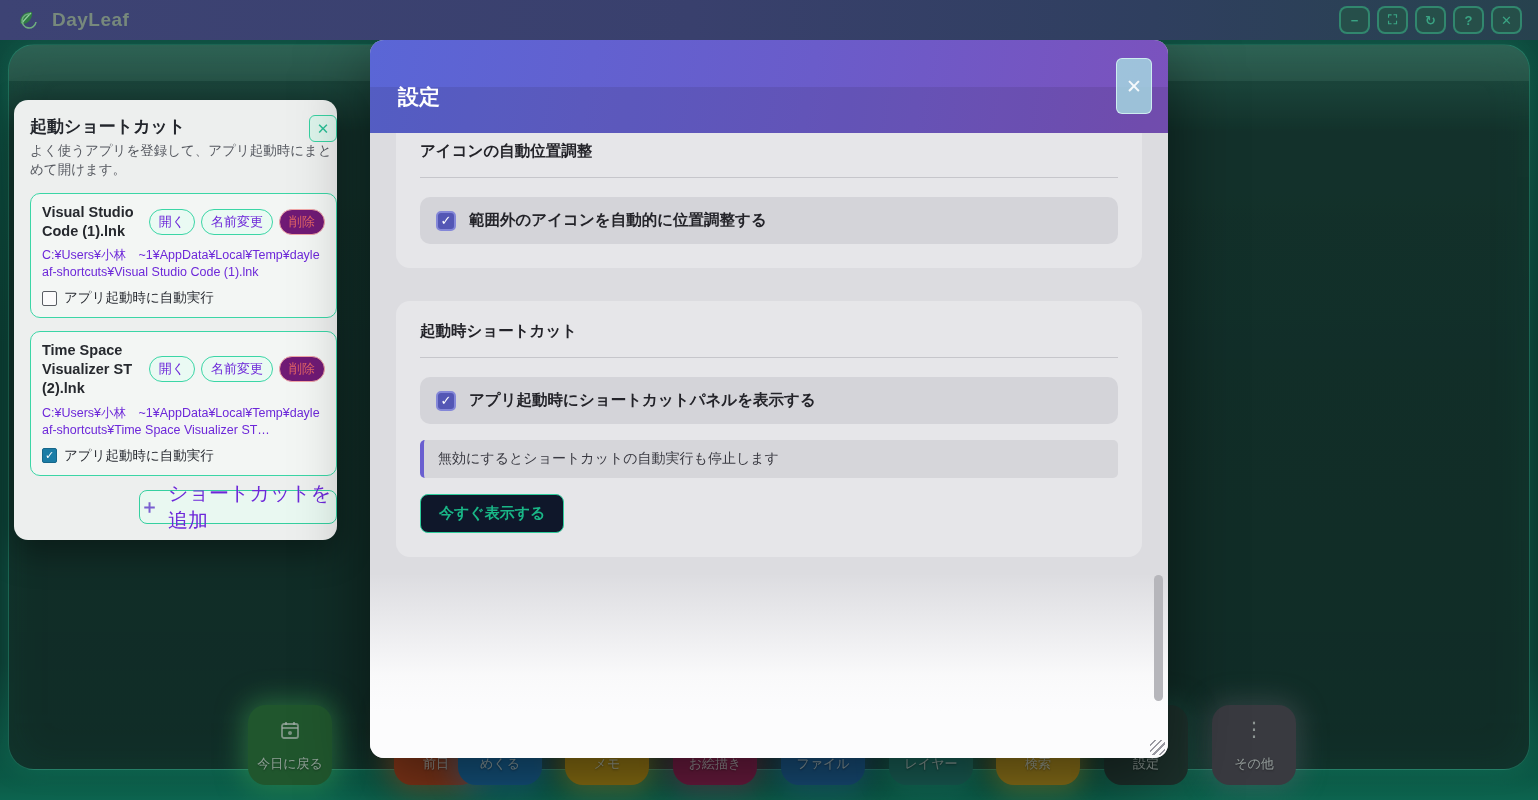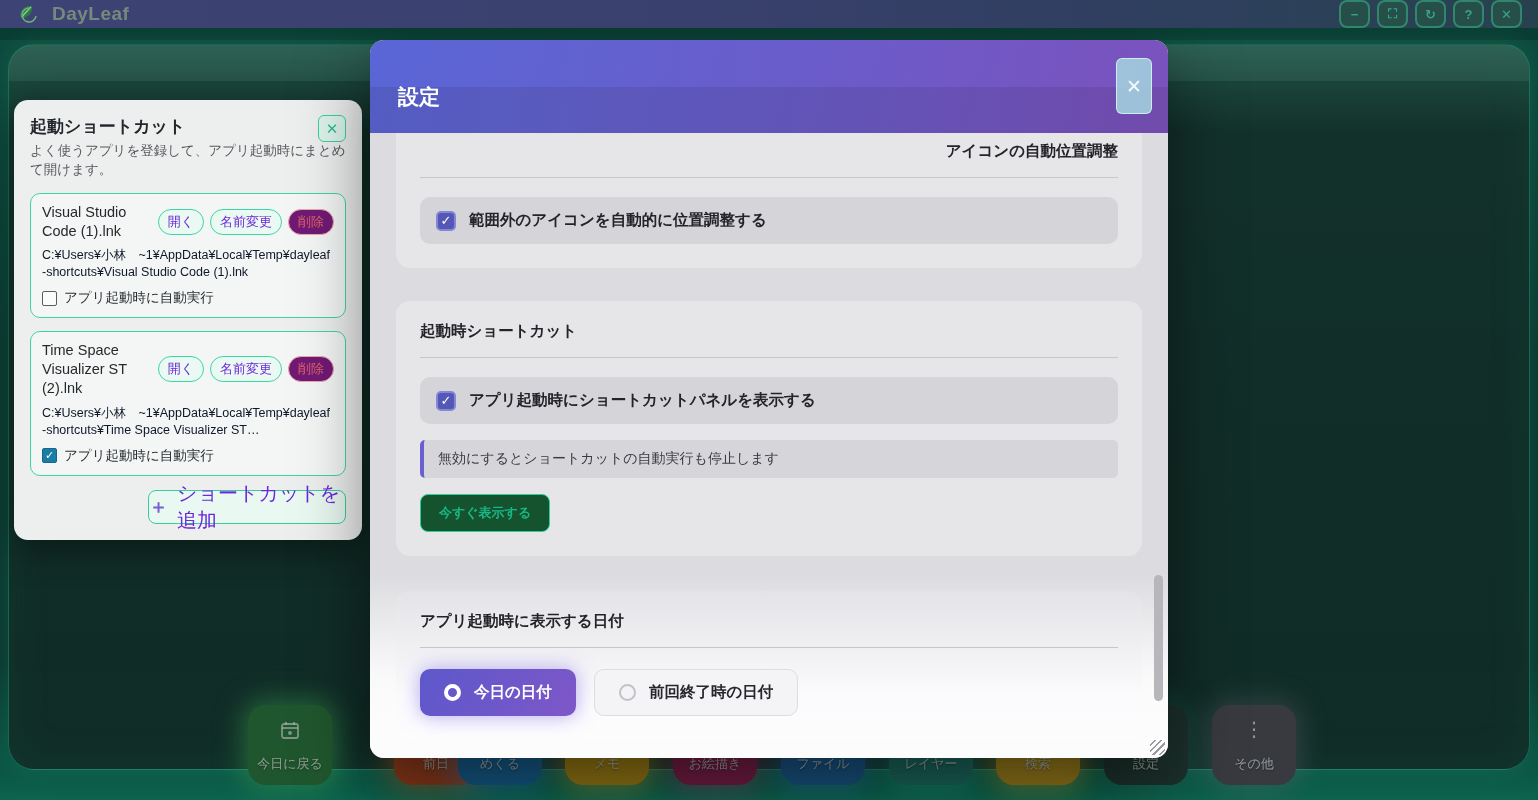--- a/index.html
+++ b/index.html
@@ -1,21 +1,21 @@
 <!DOCTYPE html>
 <html><head>
 <meta charset="utf-8">
 <style>
   * { margin:0; padding:0; box-sizing:border-box; }
   html,body { width:1538px; height:800px; overflow:hidden;
     font-family:"Liberation Sans","DejaVu Sans",sans-serif; }
   .stage { position:absolute; inset:0; width:1538px; height:800px; background:#0b4a3c; }
 
   
-  .titlebar { position:absolute; left:0; top:0; width:100%; height:28px; z-index:20;
+  .titlebar { position:absolute; left:0; top:0; width:100%; height:40px; z-index:20;
     background:linear-gradient(90deg,#3d4374 0%,#39406d 45%,#2f3f5f 75%,#27424e 100%);
     display:flex; align-items:center; padding:0 16px; }
   .logo { width:24px; height:24px; margin-right:12px; }
   .app-name { font-size:19px; font-weight:bold; color:#77897c; letter-spacing:.5px; }
   .win-controls { margin-left:auto; display:flex; gap:7px; }
   .win-btn { width:31px; height:28px; border-radius:8px; background:rgba(38,84,71,.75);
     border:2px solid rgba(52,150,120,.8); color:#3aa383; font-size:13px; font-weight:bold;
     display:flex; align-items:center; justify-content:center; cursor:pointer; }
 
   
@@ -32,40 +32,40 @@
   
   .toolbar { position:absolute; left:0; top:665px; width:1538px; height:95px; z-index:2; }
   .tool-btn { position:absolute; top:0; width:84px; height:80px; border-radius:18px;
     display:flex; flex-direction:column; align-items:center; justify-content:flex-end;
     padding-bottom:12px; cursor:pointer; }
   .tool-btn .t-label { font-size:13px; color:rgba(215,226,220,.8); text-shadow:0 1px 2px rgba(0,0,0,.4); }
   .tool-btn .t-icon { position:absolute; top:14px; left:50%; transform:translateX(-50%);
     color:rgba(215,226,220,.75); font-size:18px; line-height:1; }
 
   
-  .panel { position:absolute; left:14px; top:100px; width:348px; z-index:6;
-    background:#edefee; border-radius:14px; padding:15px 16px 16px 16px;
+  .panel { position:absolute; left:14px; top:100px; width:323px; z-index:6;
+    background:#edefee; border-radius:14px; padding:15px 0 16px 16px;
     box-shadow:0 12px 34px rgba(0,0,0,.38); }
   .panel-head { display:flex; align-items:flex-start; }
   .panel-title { font-size:17px; font-weight:bold; color:#23262c; }
   .panel-close { margin-left:auto; width:28px; height:27px; border-radius:6px;
     background:#def5ec; border:1.5px solid #38d2a2; color:#2bbf96; font-size:15px;
     display:flex; align-items:center; justify-content:center; cursor:pointer; }
   .panel-desc { font-size:13.5px; color:#565960; line-height:1.4; }
 
   .sc-card { border:1.5px solid #3bd6a6; border-radius:10px; background:#f3f6f4;
     padding:9px 11px 10px 11px; margin-top:13px; }
   .sc-top { display:flex; align-items:center; }
-  .sc-name { width:118px; font-size:14.5px; font-weight:normal; color:#26292e; line-height:1.3;
+  .sc-name { width:118px; font-size:14.5px; font-weight:bold; color:#26292e; line-height:1.3;
     word-break:break-word; }
   .sc-actions { display:flex; gap:6px; margin-left:auto; }
   .chip { border-radius:13px; padding:3px 9px; font-size:13px; white-space:nowrap; cursor:pointer; }
   .chip-teal { border:1.5px solid #3bd6a6; color:#6d28d9; background:#eafaf3; }
   .chip-red  { border:1.5px solid #f0a6a6; color:#e26565; background:#701a75; }
-  .sc-path { font-size:12.5px; color:#0f172a; line-height:1.35; margin-top:7px; word-break:break-all; }
+  .sc-path { font-size:12.5px; color:#6d28d9; line-height:1.35; margin-top:7px; word-break:break-all; }
   .sc-check { display:flex; align-items:center; gap:7px; margin-top:8px;
     font-size:13.5px; color:#2a2d33; }
   .cb { width:15px; height:15px; border-radius:2px; flex:0 0 auto; }
   .cb-off { background:#fbfbfb; border:1.5px solid #5a5d63; }
   .cb-on  { background:#1b7da6; border:1.5px solid #16678a; color:#fff; font-size:11px;
     display:flex; align-items:center; justify-content:center; font-weight:bold; }
   .add-btn { margin-top:14px; margin-left:auto; width:198px; height:34px; border-radius:8px;
     border:1.5px solid #35d0a0; background:#e9f8f1; display:flex; align-items:center;
     justify-content:center; gap:9px; cursor:pointer; }
   .add-plus { color:#7a5fd0; font-size:19px; font-weight:bold; line-height:1; }
@@ -86,37 +86,37 @@
     color:rgba(255,255,255,.9); font-size:19px; display:flex; align-items:center;
     justify-content:center; cursor:pointer; }
 
   .modal-body { position:absolute; left:0; top:93px; right:0; bottom:0; overflow:hidden;
     padding:0 26px; }
   .modal-body::after { content:""; position:absolute; left:0; right:0; top:440px; bottom:0;
     z-index:1; pointer-events:none;
     background:linear-gradient(180deg,rgba(252,252,253,0) 0%,rgba(252,252,253,.9) 55%,#fcfcfd 75%); }
   .sec { position:relative; z-index:0; background:#e6e6e9; border-radius:14px;
     padding:20px 24px 24px 24px; }
-  .sec-1 { margin-top:-12px; border-top-left-radius:0; border-top-right-radius:0;text-align:right; }
+  .sec-1 { margin-top:-12px; border-top-left-radius:0; border-top-right-radius:0; }
   .sec-2 { margin-top:33px; }
   .sec-3 { margin-top:35px; z-index:2;
     background:linear-gradient(180deg,#e4e4e8 0%,#efeff2 35%,#fbfbfd 70%,#fdfdfe 100%); }
   .sec-heading { font-size:15.5px; font-weight:bold; color:#232329; }
   .sec-divider { border-top:1px solid #c6c6cb; margin:15px 0 19px 0; }
   .check-row { background:#d4d4d9; border-radius:10px; padding:13px 16px;
     display:flex; align-items:center; gap:13px; }
   .cb-lg { width:20px; height:20px; border-radius:5px; background:#5457b5;
     border:2px solid #8487d8; color:#fff; font-size:13px; font-weight:bold;
     display:flex; align-items:center; justify-content:center; flex:0 0 auto; cursor:pointer; }
   .check-label { font-size:15.5px; font-weight:bold; color:#232329; }
   .note { margin-top:16px; background:#d6d6da; border-left:4px solid #6a5fd0;
     border-radius:5px; padding:10px 14px; font-size:14px; color:#3a3a42; }
   .show-now { margin-top:16px; display:inline-block; padding:9px 18px; border-radius:8px;
-    border:1.5px solid #2ecd9c; background:#14532d; color:#19b787; font-weight:bold;
-    font-size:13px; cursor:pointer; }
+    border:1.5px solid #2ecd9c; background:#0f172a; color:#19b787; font-weight:bold;
+    font-size:15px; cursor:pointer; }
   .radio-row { display:flex; gap:18px; margin-top:21px; }
   .radio-btn { display:flex; align-items:center; gap:13px; border-radius:10px;
     padding:12px 24px; cursor:pointer; font-size:15.5px; font-weight:bold; }
   .radio-on { background:linear-gradient(120deg,#5d58cb,#7e57c8); color:#fff;
     box-shadow:0 0 20px rgba(120,100,230,.55); }
   .radio-on .rdot { width:17px; height:17px; border-radius:50%; border:4px solid #fff; }
   .radio-off { background:#f4f4f7; border:1px solid #dcdce2; color:#26262c; }
   .radio-off .rdot { width:17px; height:17px; border-radius:50%; border:2.5px solid #c2c2c8; }
 
   .scroll-thumb { position:absolute; right:5px; top:535px; width:9px; height:126px;
@@ -258,33 +258,19 @@
         <div class="sec-heading">起動時ショートカット</div>
         <div class="sec-divider"></div>
         <div class="check-row">
           <div class="cb-lg">✓</div>
           <div class="check-label">アプリ起動時にショートカットパネルを表示する</div>
         </div>
         <div class="note">無効にするとショートカットの自動実行も停止します</div>
         <div class="show-now">今すぐ表示する</div>
       </div>
 
-      <div class="sec sec-3">
-        <div class="sec-heading">アプリ起動時に表示する日付</div>
-        <div class="sec-divider"></div>
-        <div class="radio-row">
-          <div class="radio-btn radio-on">
-            <span class="rdot"></span>
-            <span>今日の日付</span>
-          </div>
-          <div class="radio-btn radio-off">
-            <span class="rdot"></span>
-            <span>前回終了時の日付</span>
-          </div>
-        </div>
-      </div>
 
     </div>
     <div class="scroll-thumb"></div>
     <div class="resize-handle"></div>
   </div>
 
 </div>
 
 </body></html>

